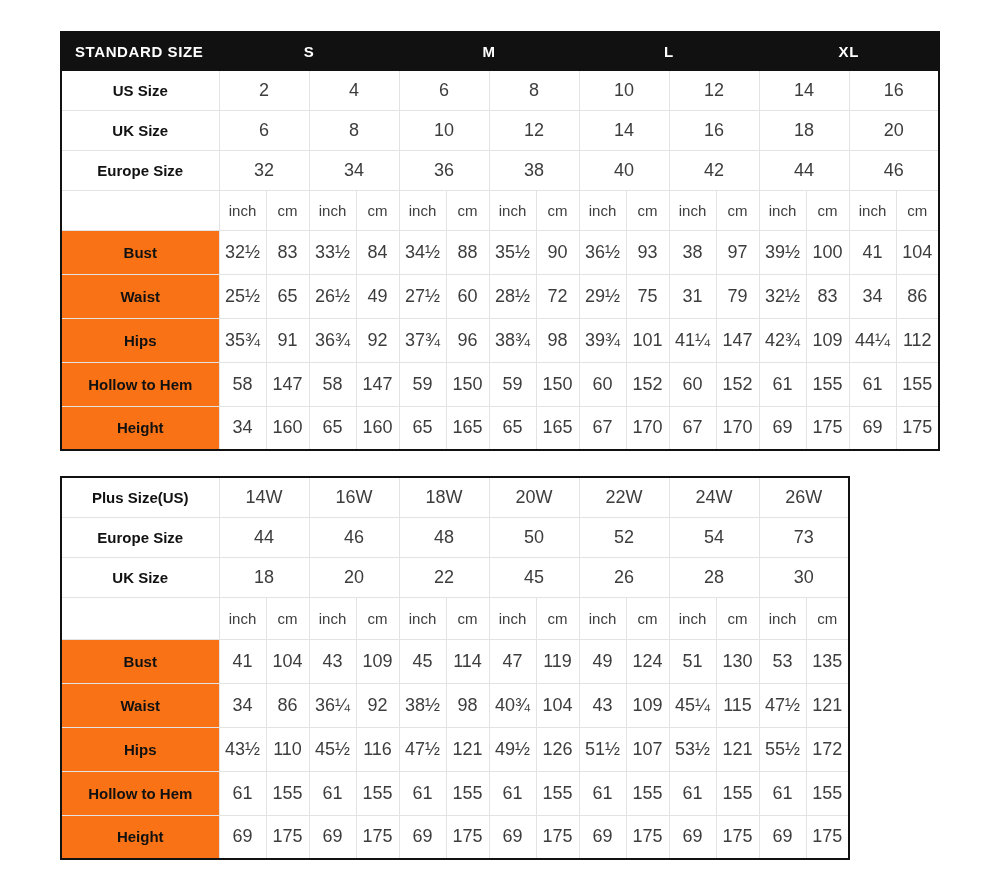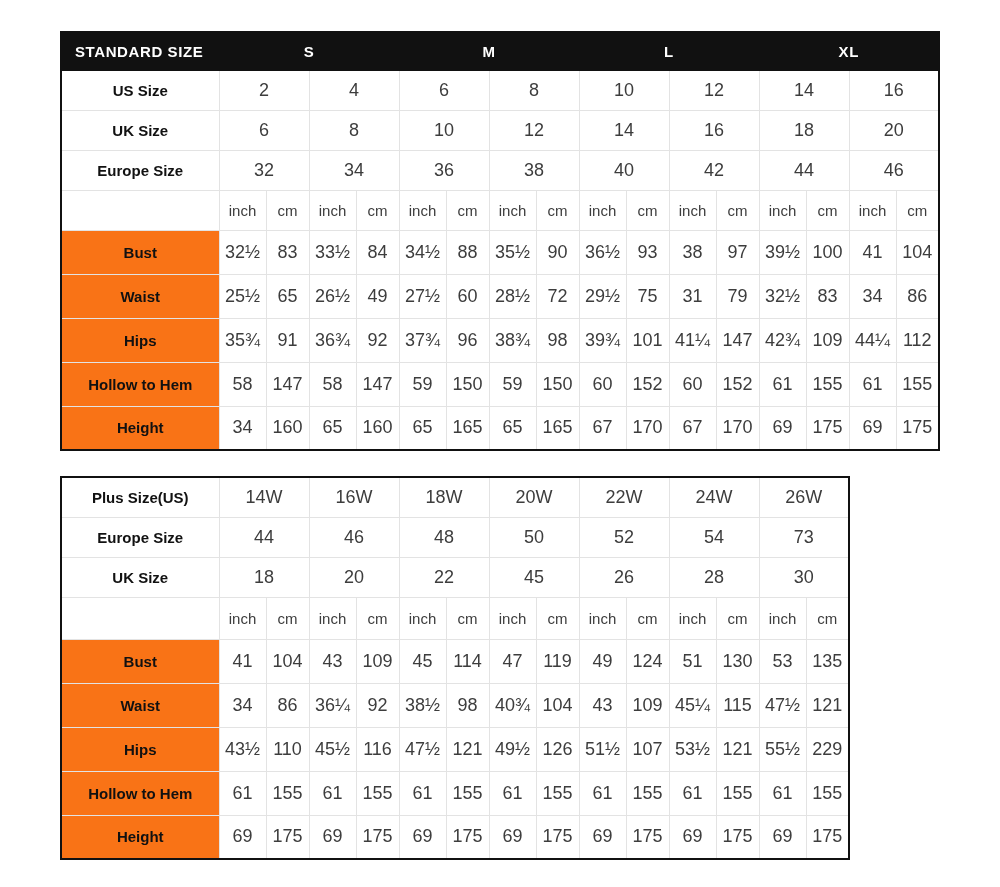--- a/index.html
+++ b/index.html
@@ -346,21 +346,21 @@
           <td class="v">116</td>
           <td class="v">47½</td>
           <td class="v">121</td>
           <td class="v">49½</td>
           <td class="v">126</td>
           <td class="v">51½</td>
           <td class="v">107</td>
           <td class="v">53½</td>
           <td class="v">121</td>
           <td class="v">55½</td>
-          <td class="v">229</td>
+          <td class="v">172</td>
         </tr>
         <tr class="measure" style="height: 44px;">
           <th class="rl">Hollow to Hem</th>
           <td class="v">61</td>
           <td class="v">155</td>
           <td class="v">61</td>
           <td class="v">155</td>
           <td class="v">61</td>
           <td class="v">155</td>
           <td class="v">61</td>

